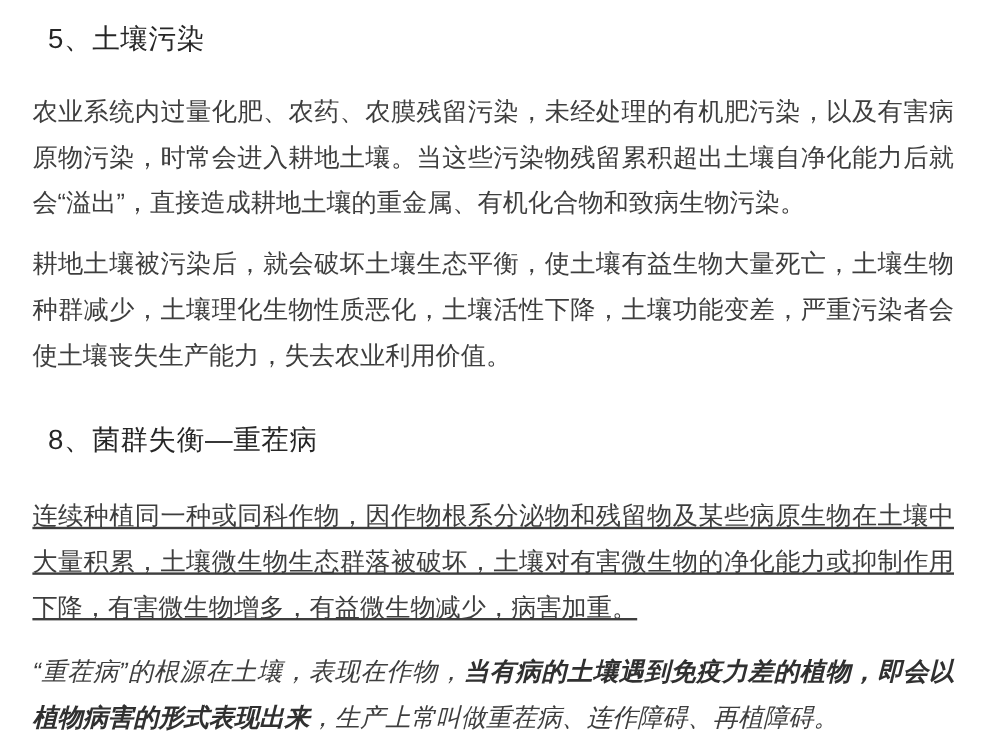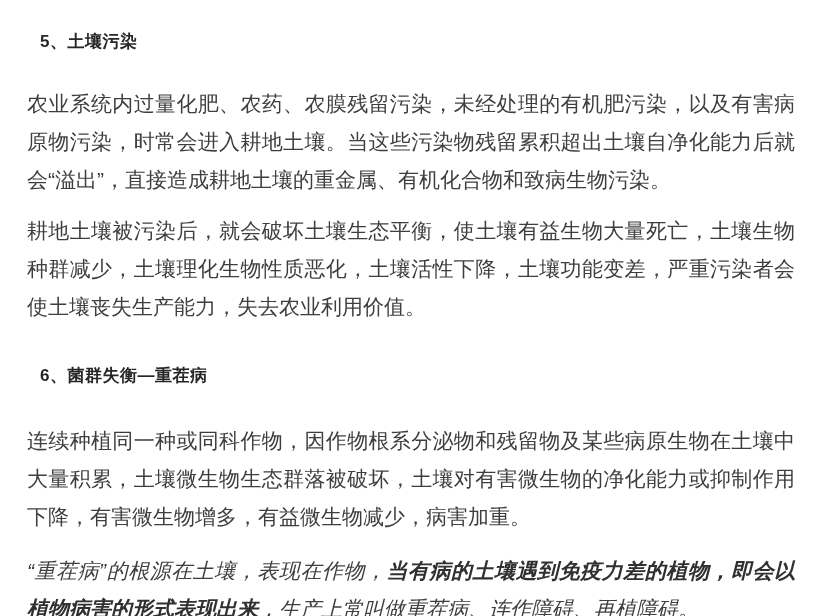--- a/index.html
+++ b/index.html
@@ -10,51 +10,51 @@
     width: 825px;
     height: 616px;
     box-sizing: border-box;
     background: #ffffff;
     font-family: "Liberation Sans", sans-serif;
     color: #3e3e3e;
     padding: 17px 30px 0 27px;
     overflow: hidden;
   }
   .section-heading {
-    font-size: 17px;
+    font-size: 23px;
     line-height: 26px;
-    font-weight: 700;
+    font-weight: 400;
     color: #262626;
-    margin: 12px 0 0 13px;
+    margin: 2px 0 0 13px;
     letter-spacing: 0.5px;
   }
   .section-heading.second {
     margin-top: 37px;
   }
   p.para {
     font-size: 21px;
     line-height: 38px;
     margin: 0;
     text-align: justify;
   }
   .para.p1 { margin-top: 30px; }
   .para.p2 { margin-top: 13px; }
-  .para.p3 { margin-top: 33px; }
+  .para.p3 { margin-top: 33px; text-decoration: underline; }
   .para.p4 { margin-top: 16px; font-style: italic; }
   .para b {
     font-weight: 700;
     color: #303030;
   }
 </style>
 </head>
 <body>
 
 <h2 class="section-heading">5、土壤污染</h2>
 
 <p class="para p1">农业系统内过量化肥、农药、农膜残留污染，未经处理的有机肥污染，以及有害病原物污染，时常会进入耕地土壤。当这些污染物残留累积超出土壤自净化能力后就会“溢出”，直接造成耕地土壤的重金属、有机化合物和致病生物污染。</p>
 
 <p class="para p2">耕地土壤被污染后，就会破坏土壤生态平衡，使土壤有益生物大量死亡，土壤生物种群减少，土壤理化生物性质恶化，土壤活性下降，土壤功能变差，严重污染者会使土壤丧失生产能力，失去农业利用价值。</p>
 
-<h2 class="section-heading second">6、菌群失衡—重茬病</h2>
+<h2 class="section-heading second">8、菌群失衡—重茬病</h2>
 
 <p class="para p3">连续种植同一种或同科作物，因作物根系分泌物和残留物及某些病原生物在土壤中大量积累，土壤微生物生态群落被破坏，土壤对有害微生物的净化能力或抑制作用下降，有害微生物增多，有益微生物减少，病害加重。</p>
 
 <p class="para p4"><span>“重茬病”的根源在土壤，表现在作物，</span><b>当有病的土壤遇到免疫力差的植物，即会以植物病害的形式表现出来</b><span>，生产上常叫做重茬病、连作障碍、再植障碍。</span></p>
 
 </body></html>

